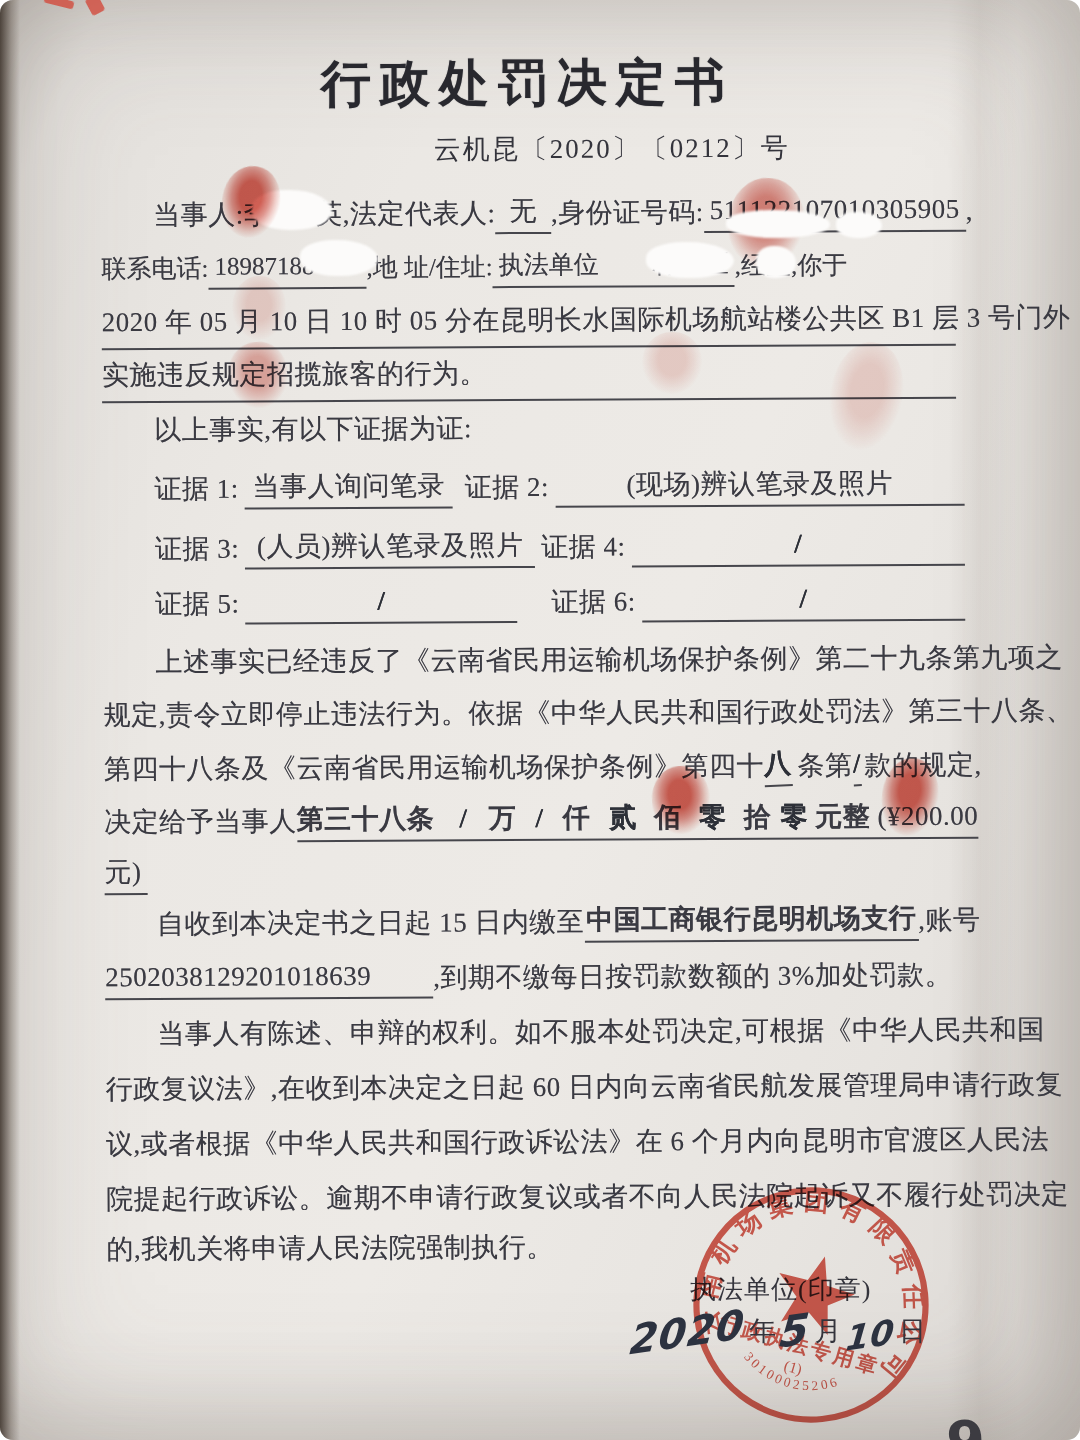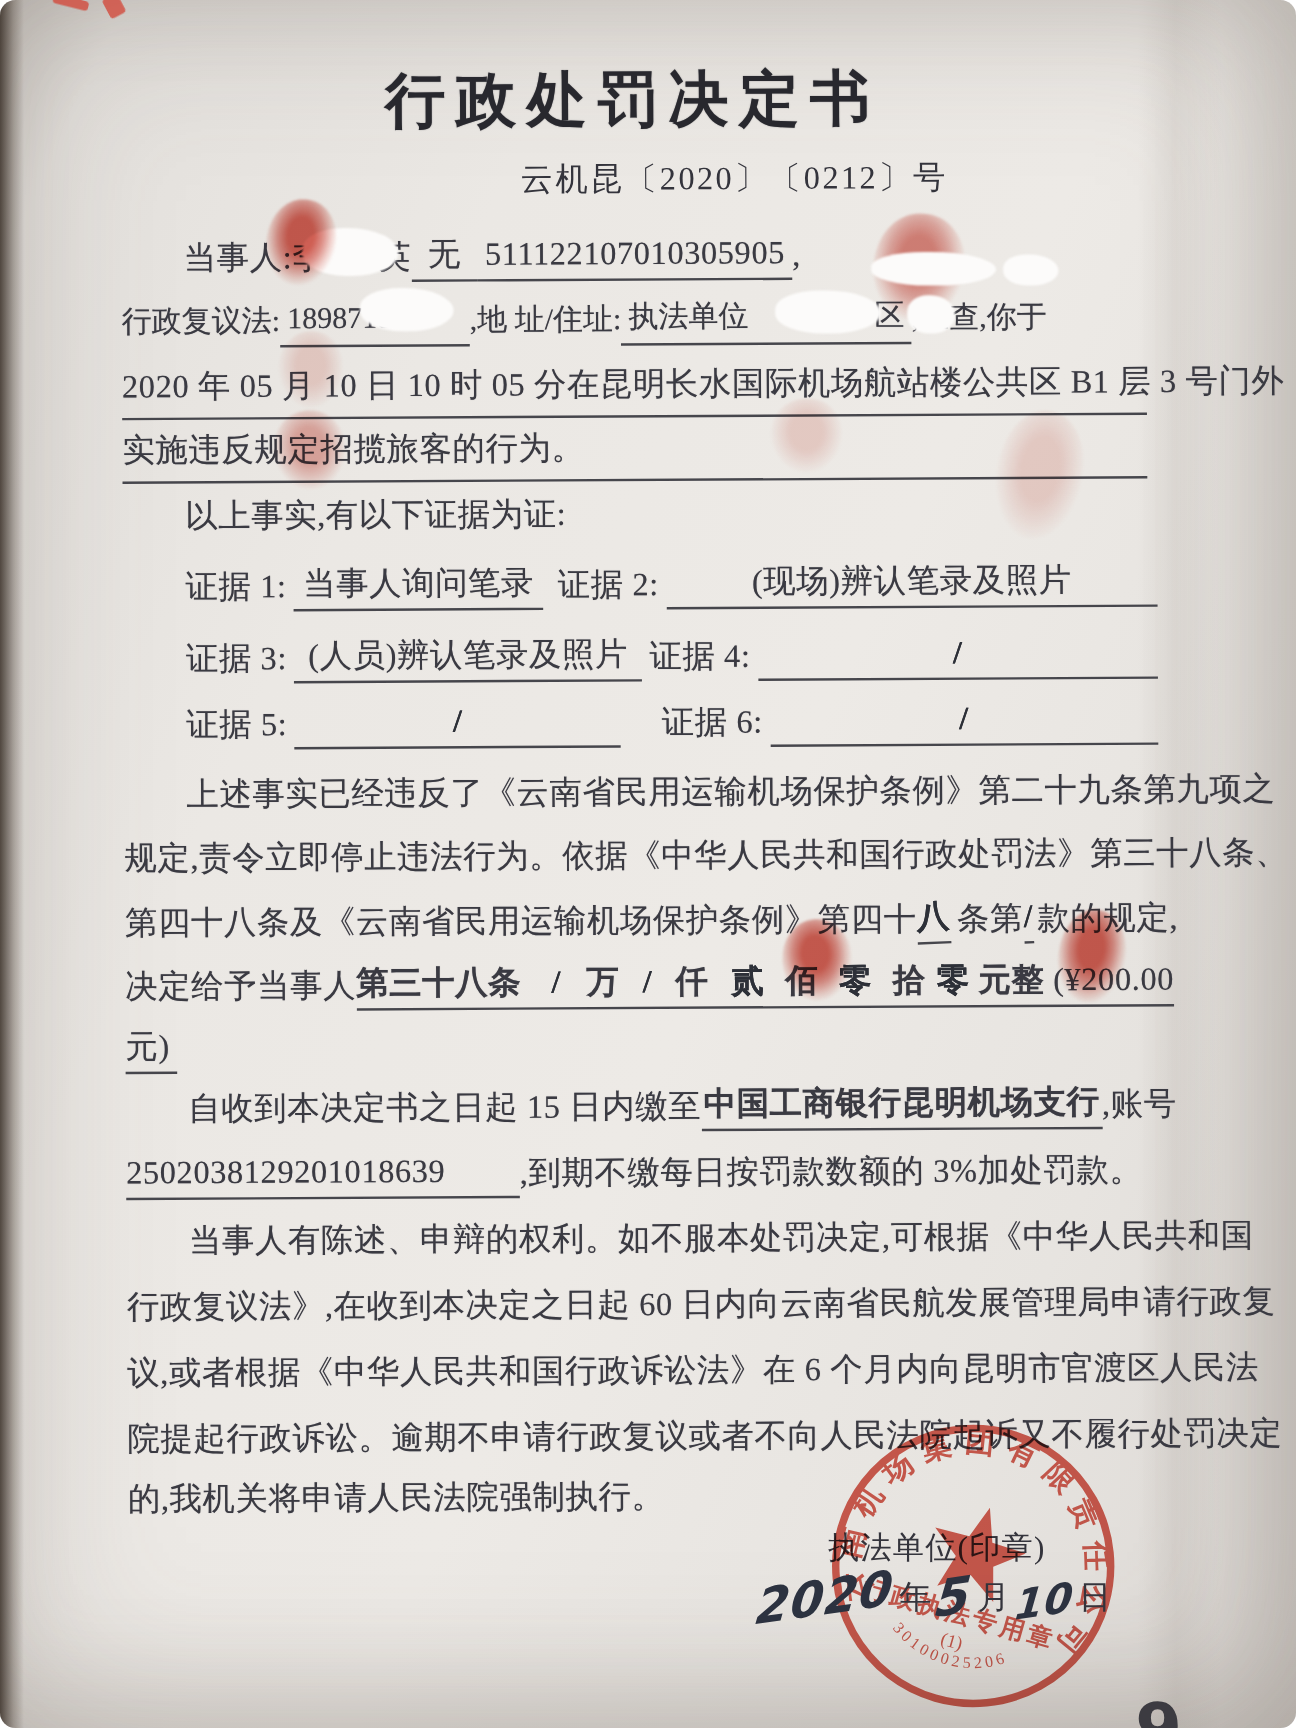--- a/index.html
+++ b/index.html
@@ -87,27 +87,29 @@
   <div class="col">
 
     <div class="title">行政处罚决定书</div>
     <div class="docno">云机昆〔2020〕〔0212〕号</div>
 
     <div class="bl ind" style="top:186px">
       <span>当事人:</span>
       <span>李</span>
       <span class="gap" style="width:44px"></span>
       <span>英</span>
+      <span>,法定代表人:</span>
       <span class="ul" style="padding:0 14px 1px">无</span>
+      <span>,身份证号码:</span>
       <span class="ul">511122107010305905</span>
       <span>,</span>
     </div>
 
     <div class="bl sm27" style="top:240px">
-      <span>行政复议法:</span>
+      <span>联系电话:</span>
       <span class="ul"><span>18987188</span><span class="gap" style="width:46px"></span></span>
       <span>,地 址/住址:</span>
       <span class="ul">
         <span>执法单位</span><span class="gap" style="width:54px"></span><span>林</span><span class="gap" style="width:26px"></span><span>区</span>
       </span>
       <span>,经查,你于</span>
     </div>
 
     <div class="bl fullul" style="top:293px">
       <span>2020 年 05 月 10 日 10 时 05 分在昆明长水国际机场航站楼公共区 B1 层 3 号门外</span>

